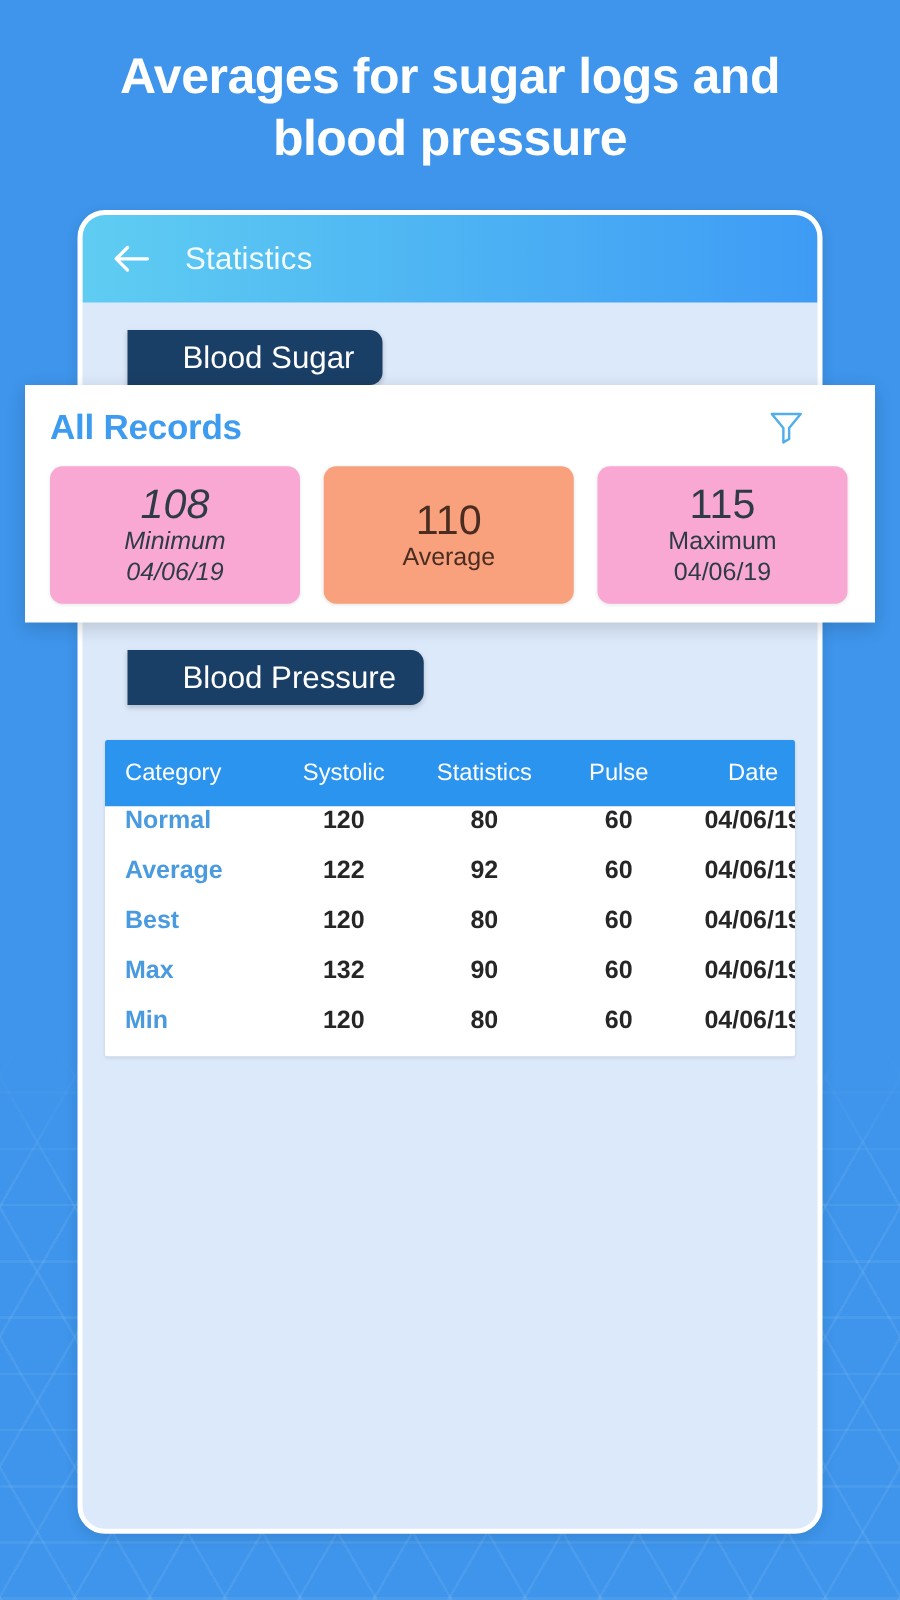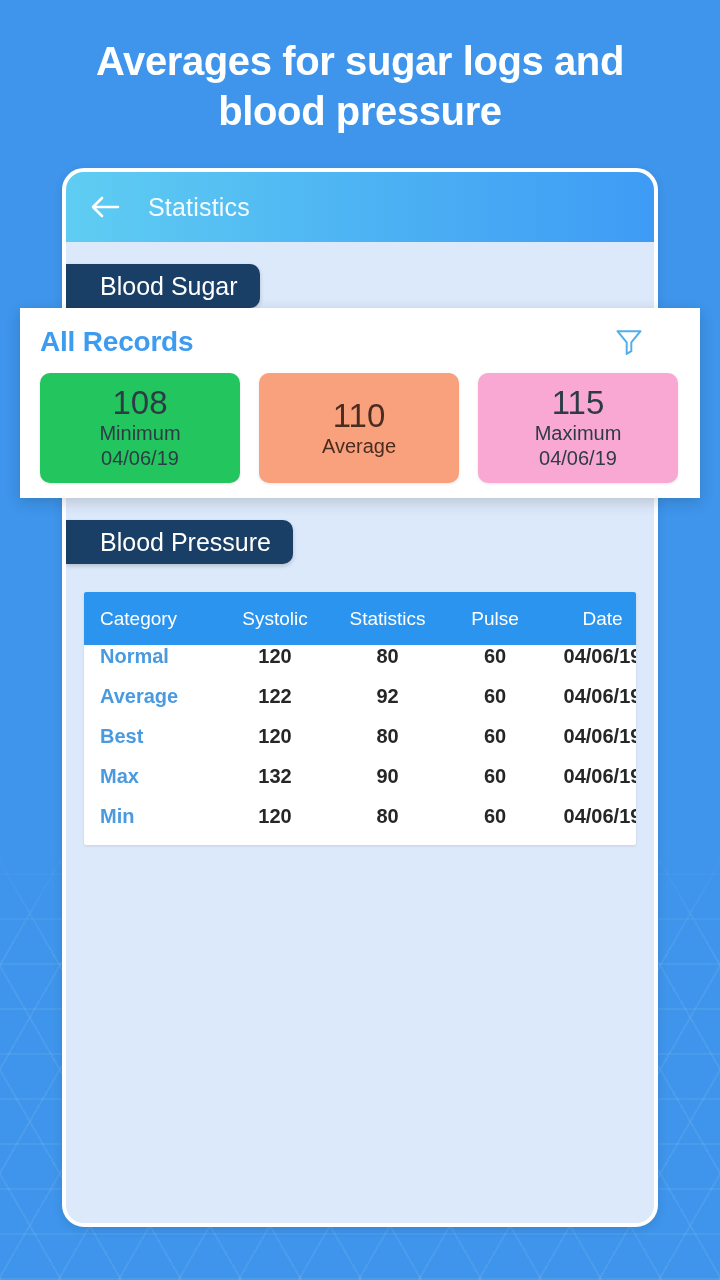--- a/index.html
+++ b/index.html
@@ -89,25 +89,26 @@
     letter-spacing: .2px;
   }
 
   
   .section-pill {
     background: #1a3f66;
     color: #ffffff;
     font-size: 25px;
     height: 44px;
     line-height: 44px;
-    padding-left: 34px;
+    padding-left: 44px;
     padding-right: 22px;
     border-radius: 0 10px 10px 0;
     display: inline-block;
     box-shadow: 0 2px 4px rgba(0,0,0,.18);
+    margin-left: 36px;
   }
   #blood-sugar-section {
     margin-top: 22px;
   }
   #blood-pressure-section {
     margin-top: 34px;
   }
 
   
   #sugar-body {
@@ -303,21 +304,21 @@
   <div id="all-records-head">
     <div id="all-records-title">All Records</div>
     <div id="filter-icon">
       <svg width="30" height="30" viewBox="0 0 26 26" fill="none" aria-hidden="true">
         <path d="M3 4.5h20L15 14.2v7.6l-4 2.4v-10L3 4.5z" stroke="#52aeea" stroke-width="1.7" stroke-linejoin="round" fill="none"></path>
       </svg>
     </div>
   </div>
 
   <div id="stat-cards">
-    <div class="stat-card green" style="background: #22c55e;">
+    <div class="stat-card green" style="background: #f9a8d4; font-style: italic;">
       <div class="stat-value">108</div>
       <div class="stat-label">Minimum</div>
       <div class="stat-date">04/06/19</div>
     </div>
     <div class="stat-card orange" style="background: rgb(249, 160, 125);">
       <div class="stat-value">110</div>
       <div class="stat-label">Average</div>
     </div>
     <div class="stat-card blue" style="background: #f9a8d4;">
       <div class="stat-value">115</div>

